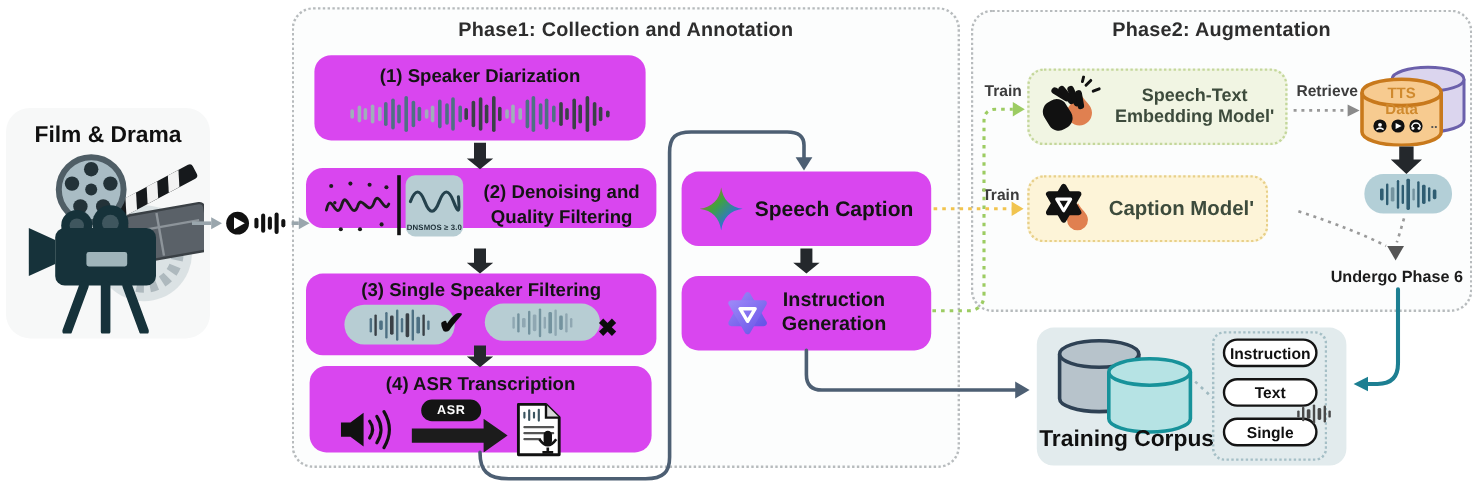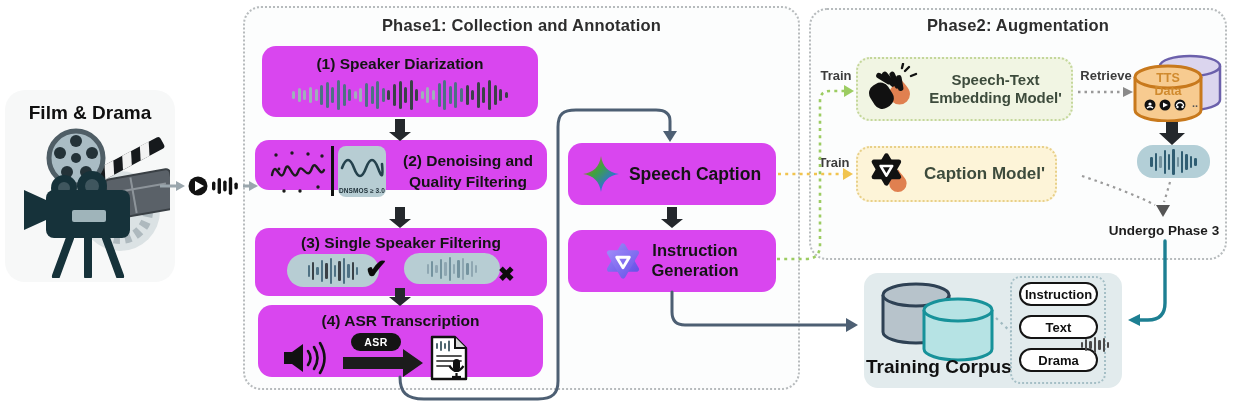--- a/index.html
+++ b/index.html
@@ -333,40 +333,40 @@
         <i style="height: 16px; background: rgb(47, 93, 114);"></i>
         <i style="height: 26px; background: rgb(47, 93, 114);"></i>
         <i style="height: 10px; background: rgb(116, 147, 159);"></i>
         <i style="height: 22px; background: rgb(47, 93, 114);"></i>
         <i style="height: 16px; background: rgb(47, 93, 114);"></i>
         <i style="height: 12px; background: rgb(47, 93, 114);"></i>
         <i style="height: 8px; background: rgb(47, 93, 114);"></i>
       </div>
   </div>
 
-  <div class="abs small-label" style="left:1104px;top:223px;width:120px;color:#1c1c1c;font-size:13.5px;">Undergo Phase 3</div>
+  <div class="abs small-label" style="left:1104px;top:223px;width:120px;color:#1c1c1c;font-size:13.5px;">Undergo Phase 6</div>
 
   <div class="abs corpus-box" style="left:864px;top:273px;width:258px;height:115px;"></div>
   <svg class="abs" style="left:876px;top:281px;" width="130" height="82" viewBox="0 0 130 82">
     <path d="M7,14 V51 A33,11 0 0 0 73,51 V14" fill="#b7c3cb" stroke="#2e4154" stroke-width="3"></path>
     <ellipse cx="40" cy="14" rx="33" ry="11" fill="#b7c3cb" stroke="#2e4154" stroke-width="3"></ellipse>
     <path d="M48,29 V68 A34,11 0 0 0 116,68 V29" fill="#b6e3e4" stroke="#17929a" stroke-width="3"></path>
     <ellipse cx="82" cy="29" rx="34" ry="11" fill="#b6e3e4" stroke="#17929a" stroke-width="3"></ellipse>
   </svg>
   <div class="abs corpus-title" style="left:866px;top:356px;width:140px;">Training Corpus</div>
 
   <div class="abs sub-dotted" style="left:1010px;top:276px;width:96px;height:108px;"></div>
   <div class="abs data-pill" style="left:1019px;top:282px;width:79px;height:24px;">
     <span>Instruction</span>
     </div>
   <div class="abs data-pill" style="left:1019px;top:315px;width:79px;height:24px;">
     <span>Text</span>
     </div>
   <div class="abs data-pill" style="left:1019px;top:348px;width:79px;height:24px;">
-    <span>Drama</span>
+    <span>Single</span>
     </div>
   <div class="abs thin" style="left:1080px;top:335px;width:30px;height:20px;" data-wave="6g,12g,8g,16g,10g,14g,6g">
       <i style="height: 6px; background: rgb(74, 74, 74);"></i>
       <i style="height: 12px; background: rgb(74, 74, 74);"></i>
       <i style="height: 8px; background: rgb(74, 74, 74);"></i>
       <i style="height: 16px; background: rgb(74, 74, 74);"></i>
       <i style="height: 10px; background: rgb(74, 74, 74);"></i>
       <i style="height: 14px; background: rgb(74, 74, 74);"></i>
       <i style="height: 6px; background: rgb(74, 74, 74);"></i>
     </div>

